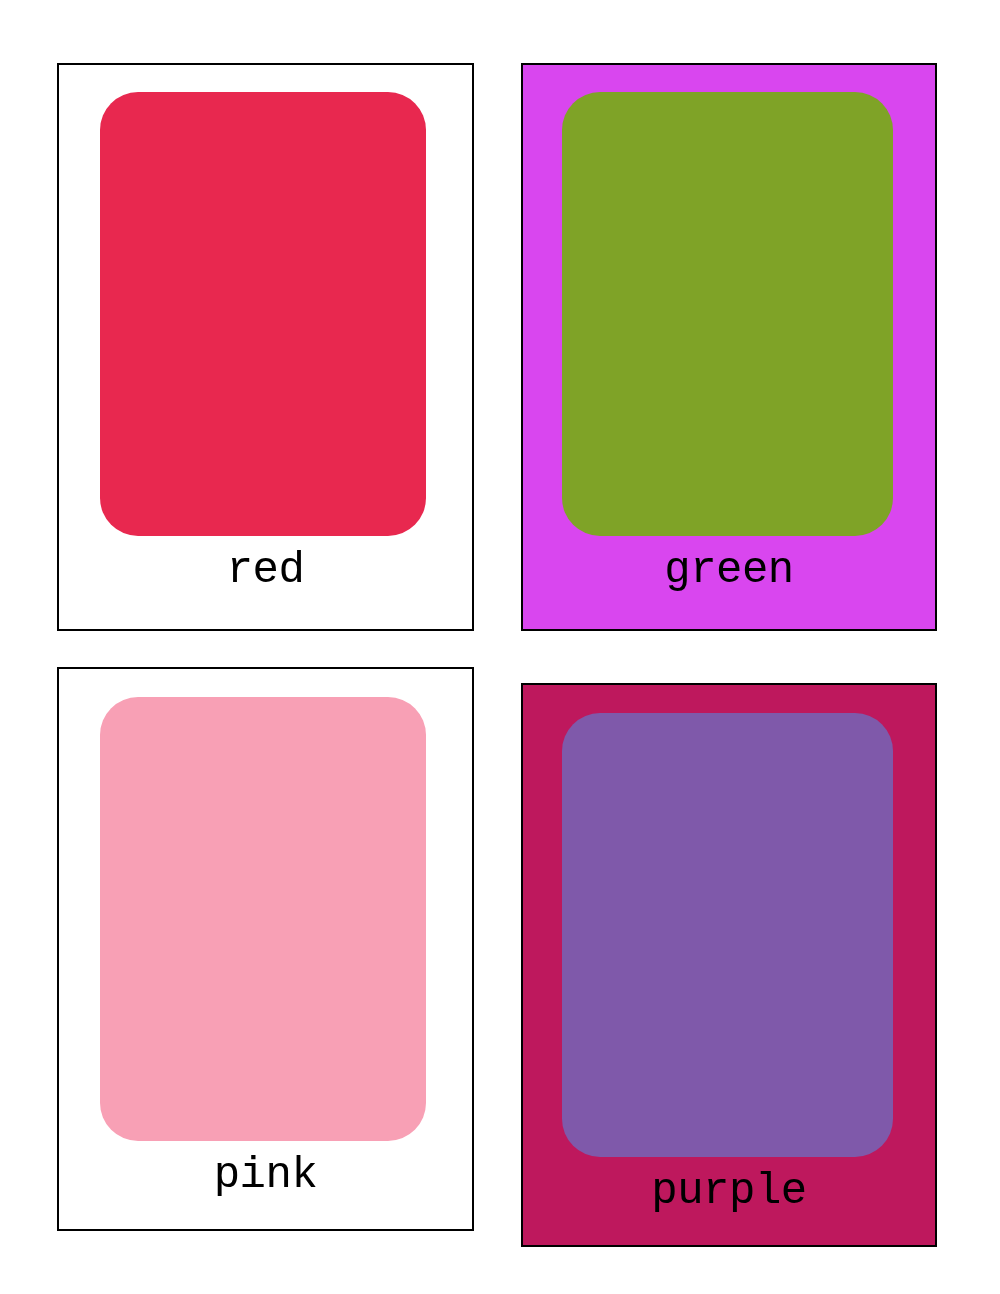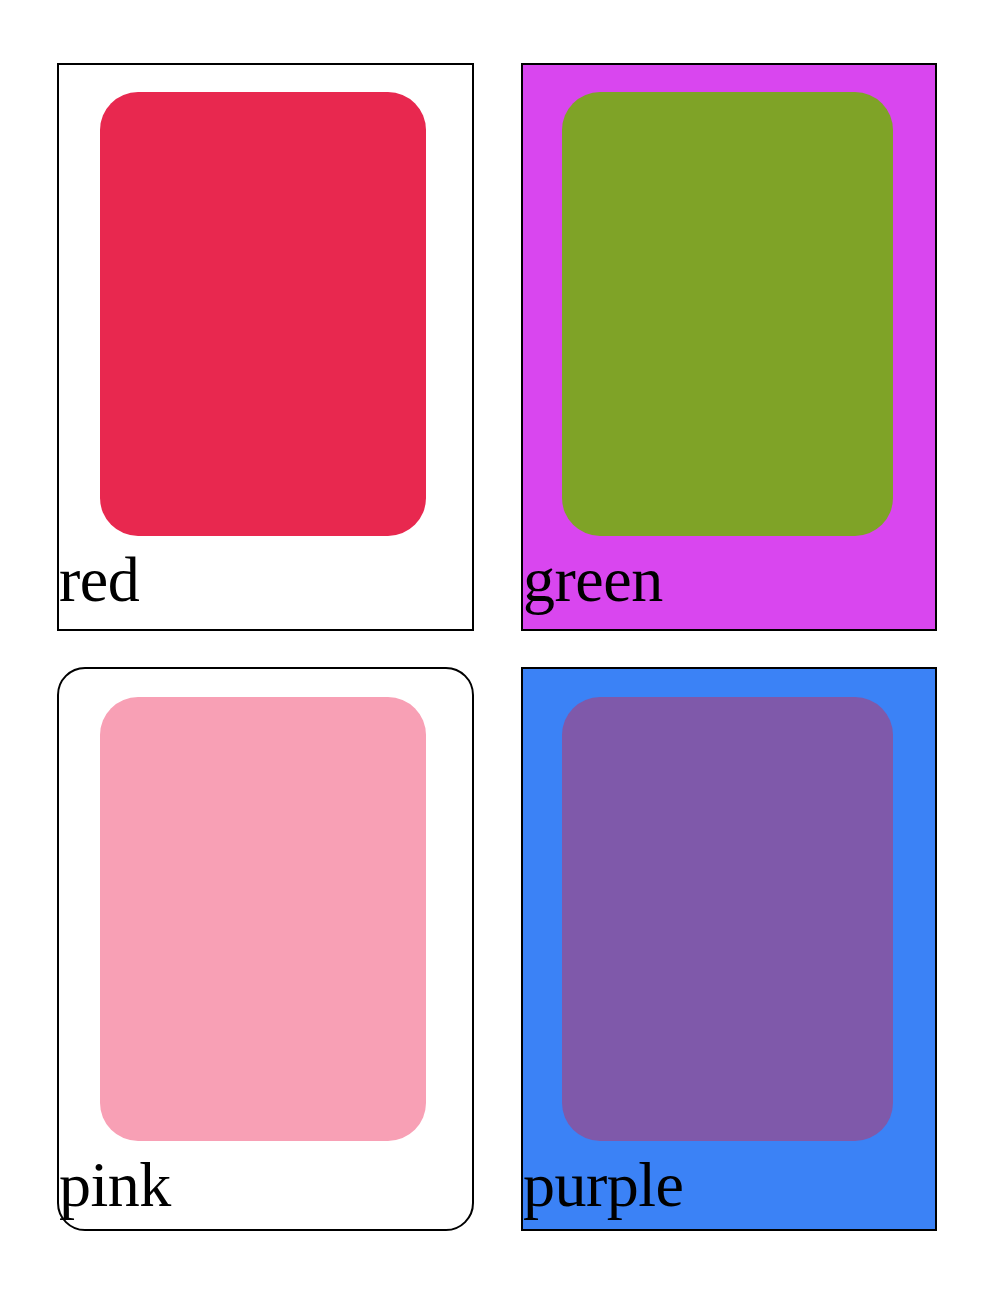--- a/index.html
+++ b/index.html
@@ -49,23 +49,24 @@
   .swatch-r1c1 { left: 41px; top: 27px;  width: 326px; height: 444px; }
   .swatch-r1c2 { left: 39px; top: 27px;  width: 331px; height: 444px; }
   .swatch-r2c1 { left: 41px; top: 28px;  width: 326px; height: 444px; }
   .swatch-r2c2 { left: 39px; top: 28px;  width: 331px; height: 444px; }
 
   
   .label {
     position: absolute;
     left: 0;
     width: 100%;
+    text-align: center;
     color: #000000;
-    font-family: Liberation Serif, serif;
-    font-size: 64px;
+    font-family: Liberation Mono, monospace;
+    font-size: 44px;
     font-weight: 400;
     line-height: 1;
     letter-spacing: -0.5px;
   }
 
   .label-r1 { top: 483px; }
   .label-r2 { top: 484px; }
 </style>
 </head>
 <body style="background-color: rgb(255, 255, 255);">
@@ -75,23 +76,23 @@
   <div class="card card-r1c1" style="border-color: rgb(0, 0, 0); background-color: rgb(255, 255, 255);">
     <div class="swatch swatch-r1c1" style="background-color: rgb(232, 40, 79);"></div>
     <div class="label label-r1" style="color: rgb(0, 0, 0);">red</div>
   </div>
 
   <div class="card card-r1c2" style="border-color: rgb(0, 0, 0); background-color: #d946ef;">
     <div class="swatch swatch-r1c2" style="background-color: rgb(127, 163, 39);"></div>
     <div class="label label-r1" style="color: rgb(0, 0, 0);">green</div>
   </div>
 
-  <div class="card card-r2c1" style="border-color: rgb(0, 0, 0); background-color: rgb(255, 255, 255); border-radius: 28px;">
+  <div class="card card-r2c1" style="border-color: rgb(0, 0, 0); background-color: rgb(255, 255, 255);">
     <div class="swatch swatch-r2c1" style="background-color: rgb(248, 160, 181);"></div>
     <div class="label label-r2" style="color: rgb(0, 0, 0);">pink</div>
   </div>
 
-  <div class="card card-r2c2" style="border-color: rgb(0, 0, 0); background-color: #3b82f6;">
+  <div class="card card-r2c2" style="border-color: rgb(0, 0, 0); background-color: #be185d; margin-top: 16px;">
     <div class="swatch swatch-r2c2" style="background-color: rgb(127, 89, 170);"></div>
     <div class="label label-r2" style="color: rgb(0, 0, 0);">purple</div>
   </div>
 
 </div>
 
 </body></html>

